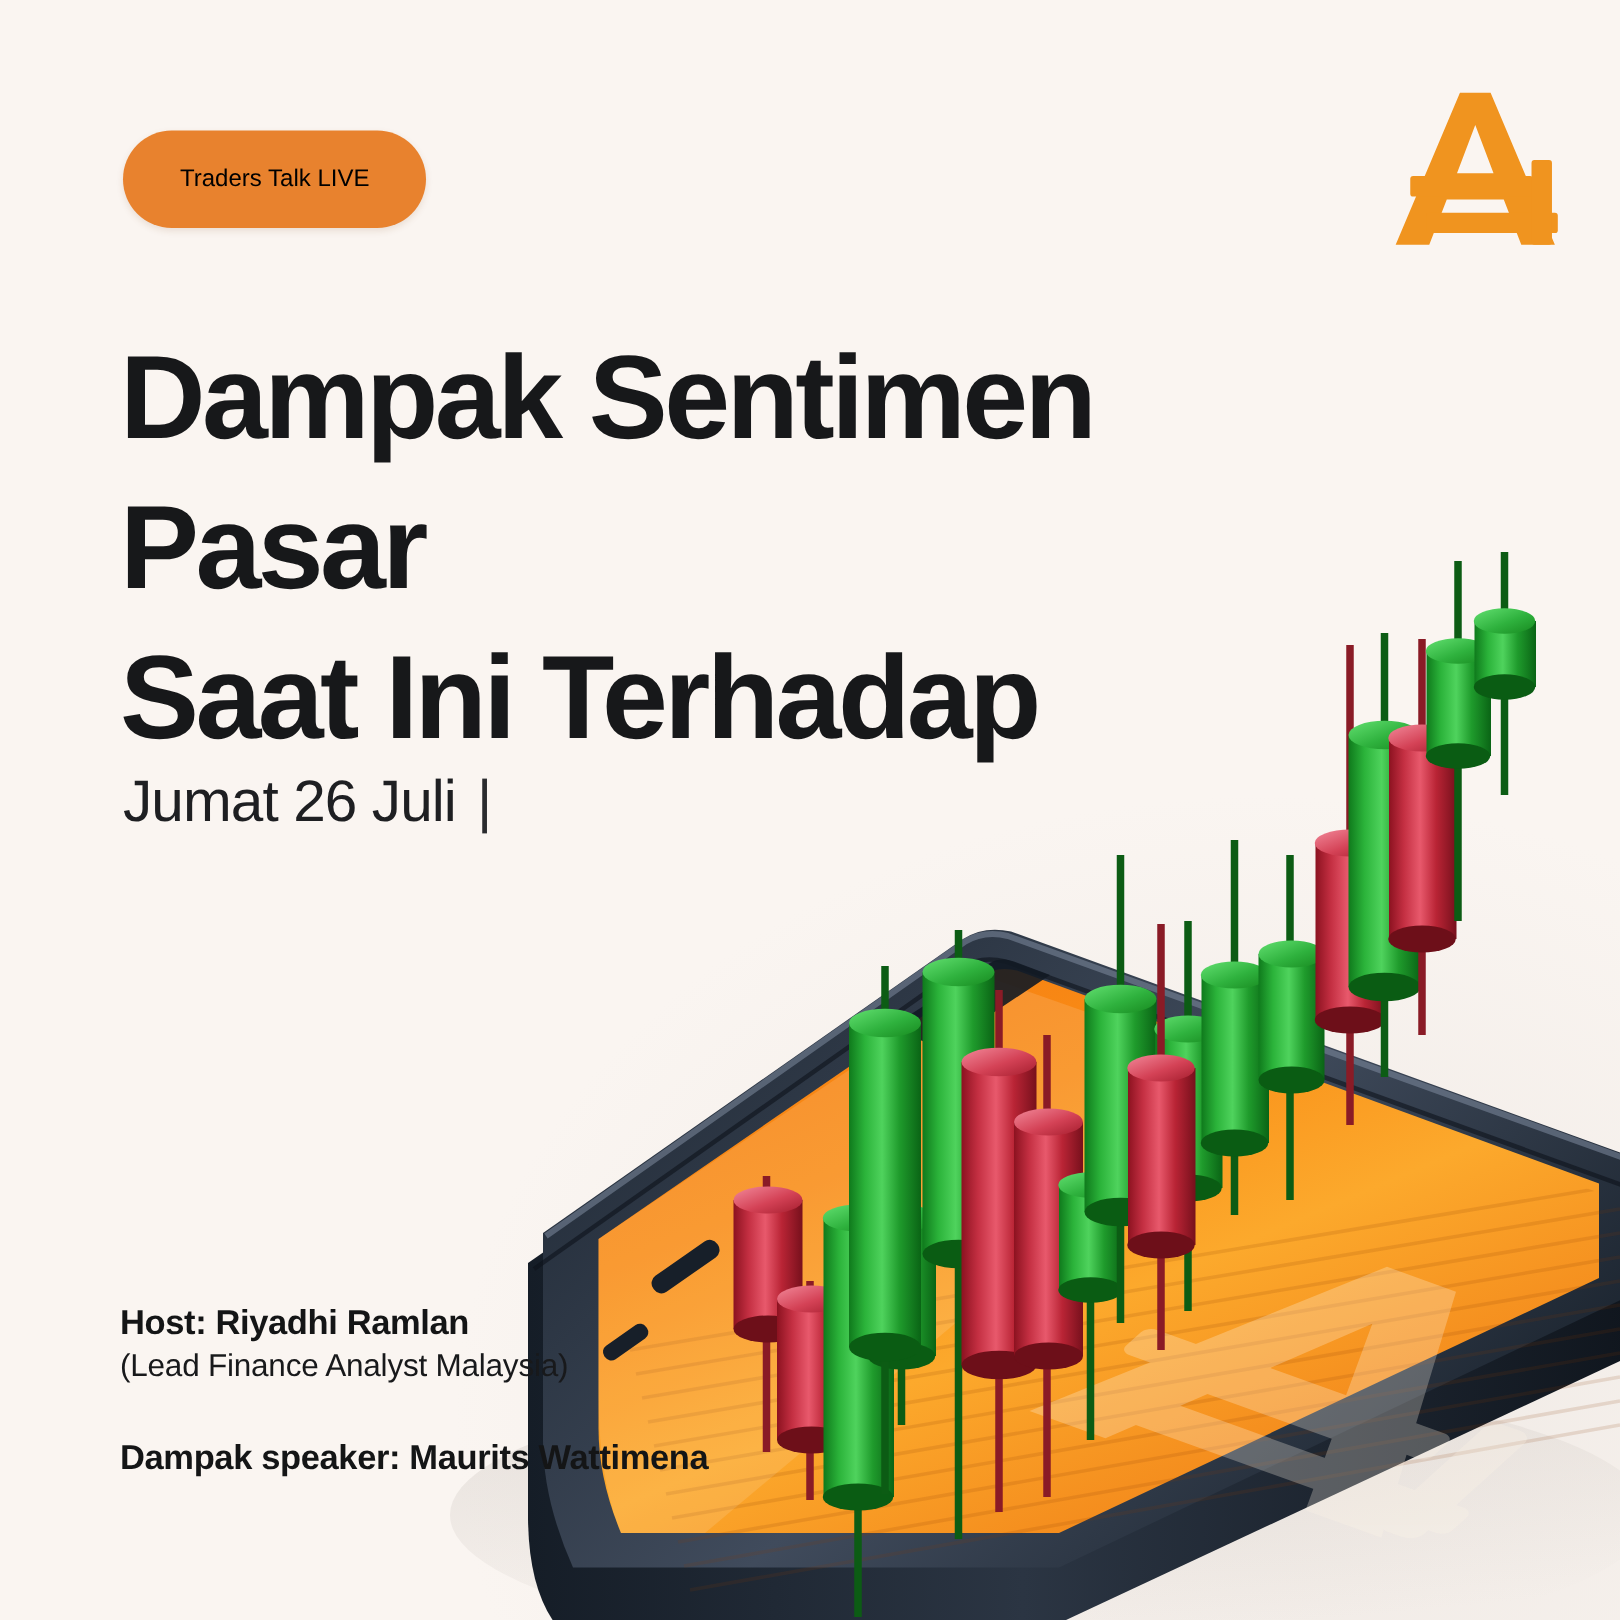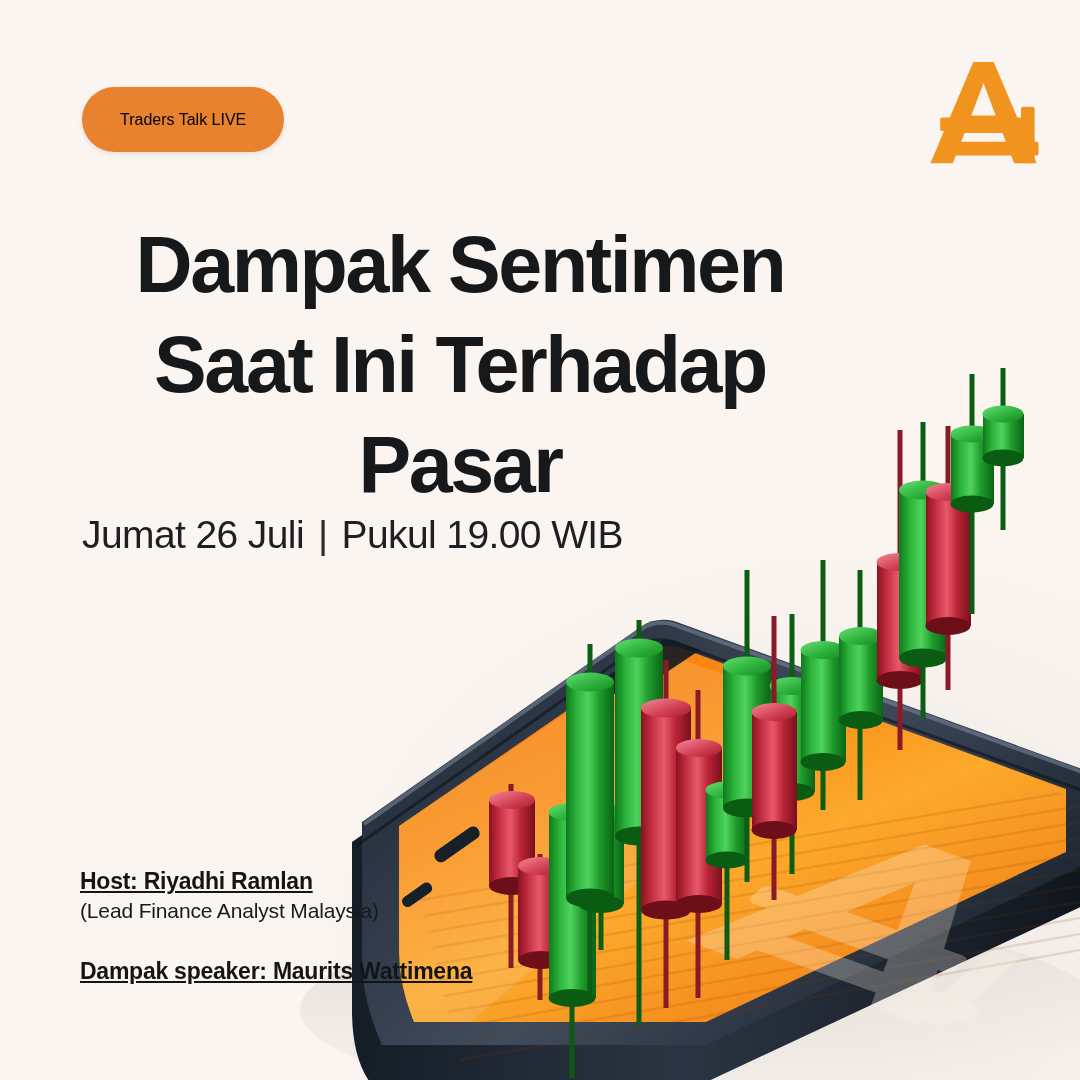--- a/index.html
+++ b/index.html
@@ -41,21 +41,20 @@
   #headline{
     position:absolute;left:80px;top:194px;width:760px;
   }
   #headline .hl{
     display:block;
     font-size:79px;font-weight:bold;
     line-height:100px;
     letter-spacing:-2.4px;
     color:#17181a;
     white-space:nowrap;
-    text-align:center;
   }
 
   
   #datetime{
     position:absolute;left:82px;top:513px;
     font-size:39px;font-weight:400;
     letter-spacing:-0.6px;
     color:#1e1f22;
     white-space:nowrap;
     display:flex;align-items:flex-end;gap:12px;
@@ -63,21 +62,21 @@
   #datetime .sep{
     font-weight:300;color:#2a2b2e;padding:0 2px;
   }
 
   
   #credits{position:absolute;left:80px;top:866px;width:470px;}
   .credit-block{margin-bottom:30px;}
   .credit-block:last-child{margin-bottom:0;}
   .credit-name{
     font-size:23px;font-weight:bold;color:#141516;
-    letter-spacing:-0.25px;line-height:30px;white-space:nowrap;text-decoration:underline;
+    letter-spacing:-0.25px;line-height:30px;white-space:nowrap;
   }
   .credit-role{
     font-size:21px;font-weight:400;color:#18191b;
     letter-spacing:-0.15px;line-height:30px;margin-top:0;white-space:nowrap;
   }
 </style>
 </head>
 <body>
 
 <div id="poster">
@@ -287,28 +286,27 @@
       <rect x="196" y="100" width="28" height="116" rx="4"></rect>
     </g>
   </svg>
 
   <div id="badge">
     <span>Traders Talk LIVE</span>
   </div>
 
   <h1 id="headline">
     <span class="hl">Dampak Sentimen</span>
+    <span class="hl">Pasar</span>
     <span class="hl">Saat Ini Terhadap</span>
-    <span class="hl">Pasar</span>
   </h1>
 
   <div id="datetime">
     <span>Jumat 26 Juli</span>
     <span class="sep">|</span>
-    <span>Pukul 19.00 WIB</span>
   </div>
 
   <div id="credits">
     <div class="credit-block">
       <div class="credit-name">Host: Riyadhi Ramlan</div>
       <div class="credit-role">(Lead Finance Analyst Malaysia)</div>
     </div>
     <div class="credit-block">
       <div class="credit-name">Dampak speaker: Maurits Wattimena</div>
     </div>

